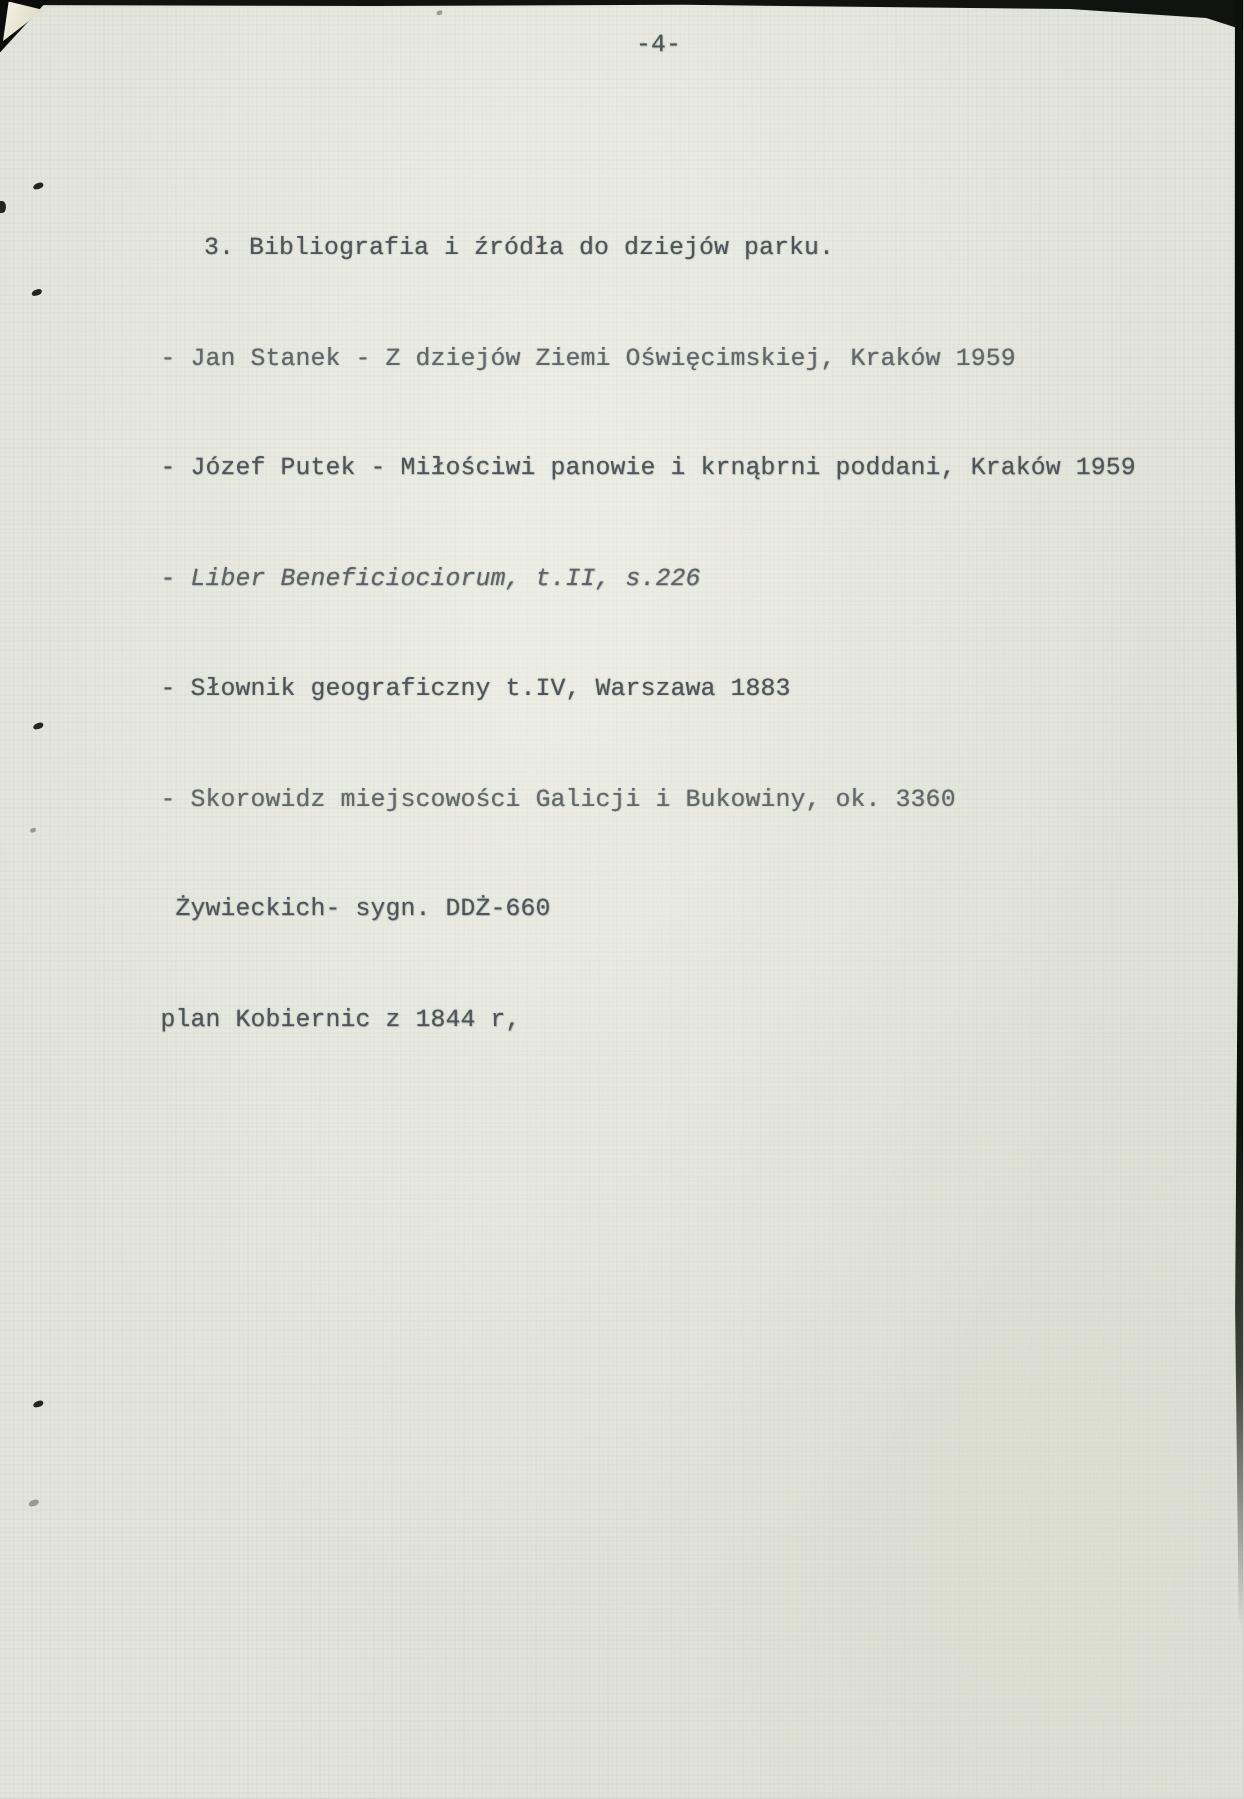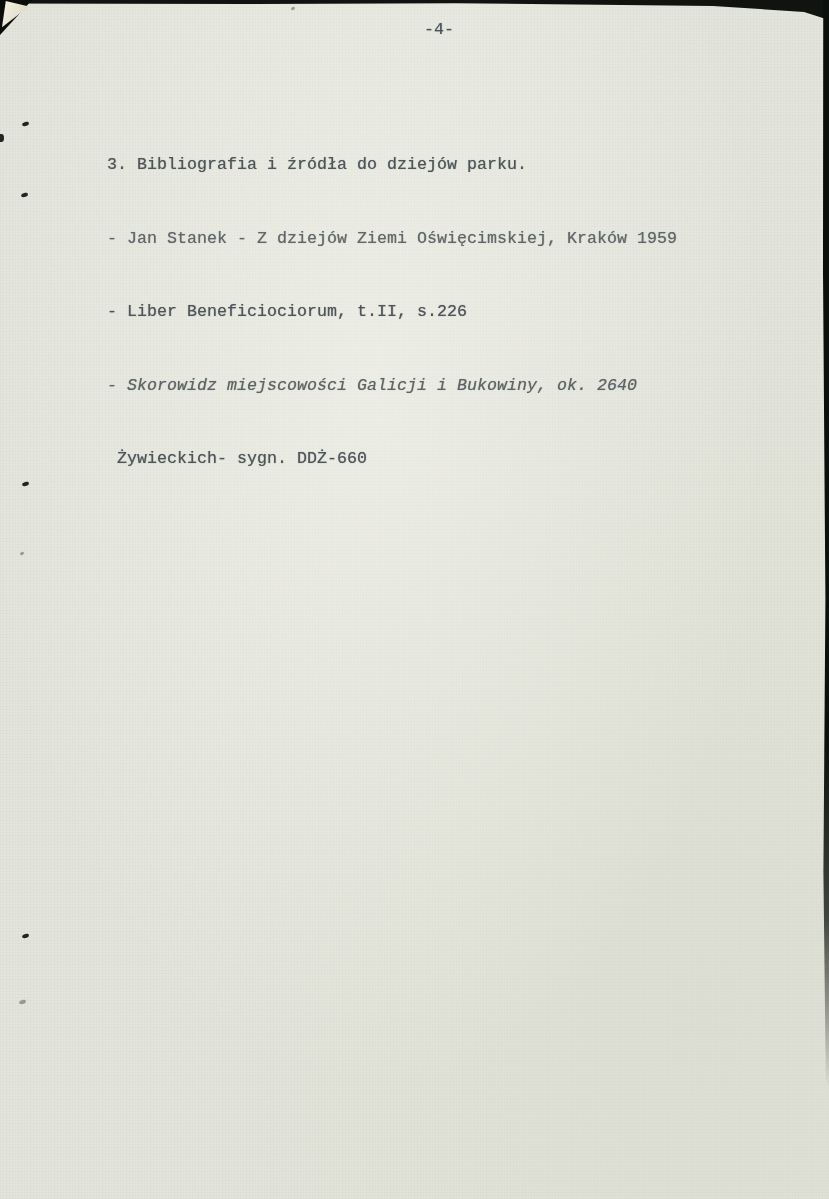--- a/index.html
+++ b/index.html
@@ -50,21 +50,21 @@
   
   .typed, .typed-line{
     font-family:"Liberation Mono","DejaVu Sans Mono",monospace;
     font-size:16.5px;letter-spacing:0.1px;
     color:var(--ink,#4e555a);
     text-shadow:0 0 1px rgba(78,85,90,0.55), 0.4px 0.4px 0 rgba(78,85,90,0.25);
     white-space:pre;
   }
   .page-number{position:absolute;left:424px;top:20px;}
   .content{position:absolute;left:107px;top:148px;width:700px;}
-  .heading{height:33.5px;line-height:33.5px;margin-bottom:29.5px;}
+  .heading{height:33.5px;line-height:33.5px;margin-bottom:29.5px;margin-left:29px;}
   .typed-line{height:33.5px;line-height:33.5px;margin-top:40px;}
   .typed-line.indented{padding-left:10px;font-family:Liberation Mono, monospace;}
   .typed-line:nth-child(1){opacity:.88;}
   .typed-line:nth-child(3){opacity:.9;font-style:italic;}
   .typed-line:nth-child(5){opacity:.87;}
   .typed-line:nth-child(8){opacity:.93;}
 </style>
 </head>
 <body>
 
@@ -86,19 +86,22 @@
   <i class="speck" style="left:22px;top:934px"></i>
   <i class="speck faint" style="left:19px;top:1000px"></i>
   <i class="speck faint tiny" style="left:291px;top:7px"></i>
 
   <div class="typed page-number">-4-</div>
 
   <div class="content">
     <div class="typed heading">3. Bibliografia i źródła do dziejów parku.</div>
     <div class="biblist">
         <div class="typed-line">- Jan Stanek - Z dziejów Ziemi Oświęcimskiej, Kraków 1959</div>
+        <div class="typed-line">- Józef Putek - Miłościwi panowie i krnąbrni poddani, Kraków 1959</div>
         <div class="typed-line">- Liber Beneficiociorum, t.II, s.226</div>
-        <div class="typed-line">- Skorowidz miejscowości Galicji i Bukowiny, ok. 2640</div>
+        <div class="typed-line">- Słownik geograficzny t.IV, Warszawa 1883</div>
+        <div class="typed-line">- Skorowidz miejscowości Galicji i Bukowiny, ok. 3360</div>
         <div class="typed-line indented">Żywieckich- sygn. DDŻ-660</div>
+        <div class="typed-line">plan Kobiernic z 1844 r,</div>
       </div>
   </div>
 
 </div>
 
 </body></html>

